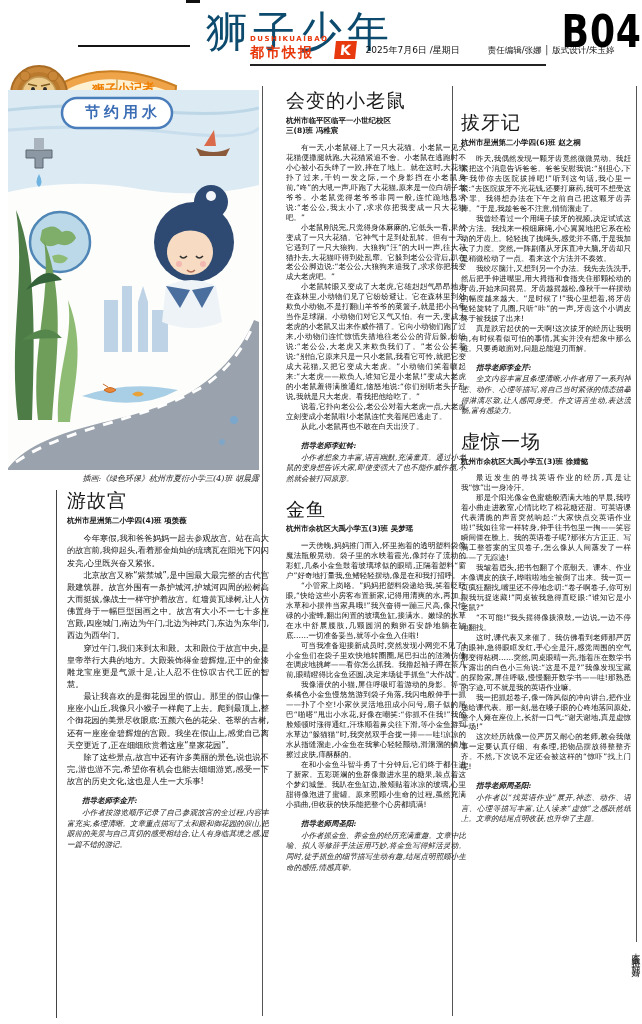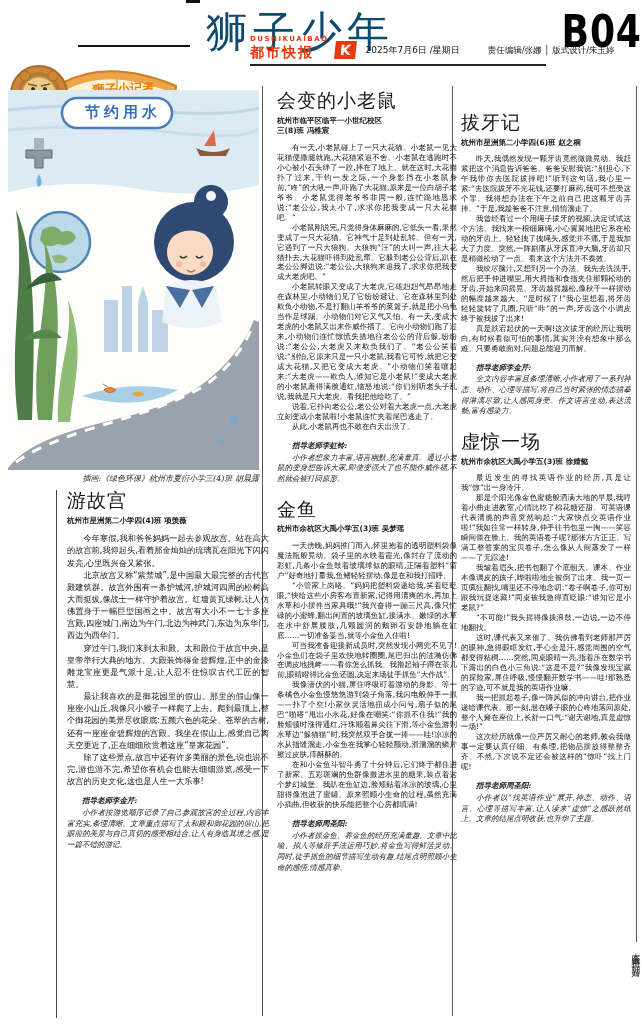--- a/index.html
+++ b/index.html
@@ -49,21 +49,21 @@
   .article .byline{font-size:7.5px;font-weight:bold;margin:4px 0 6px;line-height:1.4;}
   .article .byline div{white-space:nowrap;}
   .body-text p{font-size:7.5px;line-height:1.33;text-align:justify;
     text-indent:2em;margin:0;color:#141414;}
   .comment{margin-top:9px;font-family:"DejaVu Serif","Liberation Serif",serif;font-style:italic;}
   .comment .c-label{font-size:7.5px;font-weight:bold;text-indent:2em;margin:0 0 1px;}
   .comment p{font-size:7.5px;line-height:1.42;text-align:justify;text-indent:2em;margin:0;}
   .left-article{left:56px;top:490px;width:202px;height:528px;overflow:hidden;
     border-left:1.5px solid #444;padding-left:10px;}
   .left-article .body-text p{font-size:8.2px;line-height:1.48;}
-  .middle-col{left:277px;top:90px;width:180px;height:926px;overflow:hidden;}
+  .middle-col{left:286px;top:90px;width:180px;height:926px;overflow:hidden;}
   .right-col{left:461px;top:112px;width:170px;height:904px;overflow:hidden;}
   .stacked{margin-top:14px;}
 </style>
 </head>
 <body>
 
 <div class="abs print-mark"></div>
 <div class="abs masthead-title">狮子少年</div>
 <div class="abs header-left-line"></div>
 

